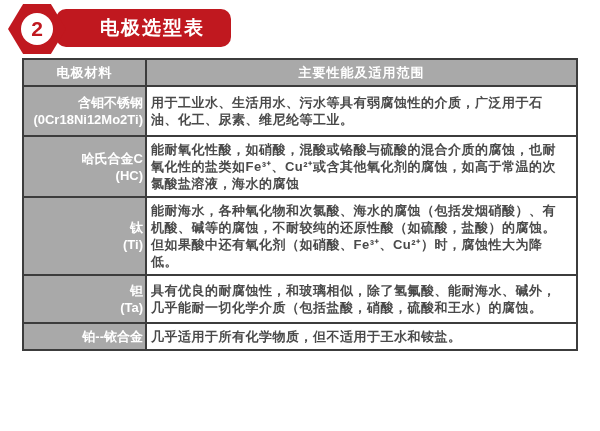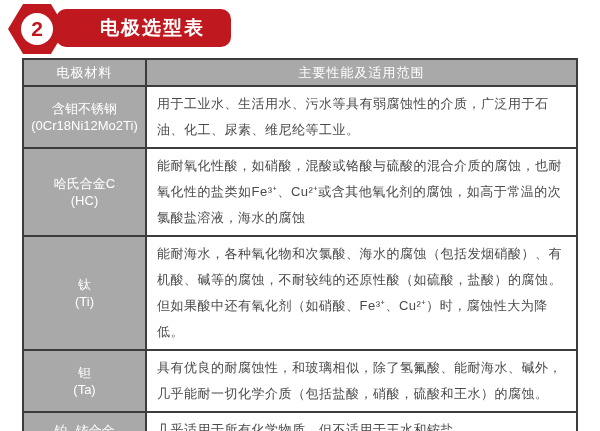--- a/index.html
+++ b/index.html
@@ -47,45 +47,45 @@
   
   table.sel{
     margin-left:22px;
     width:556px;
     border-collapse:collapse;
     table-layout:fixed;
   }
   table.sel th, table.sel td{
     border:2px solid var(--border);
     font-size:13px;
-    font-weight:normal;
+    font-weight:bold;
   }
   table.sel th{
     background:var(--gray);
     color:#ffffff;
     height:27px;
     text-align:center;
     letter-spacing:1px;
   }
   col.mat{width:123px;}
   td.material-cell{
     background:var(--gray);
     color:#ffffff;
-    text-align:center;
+    text-align:right;
     vertical-align:middle;
     white-space:pre-line;
     line-height:17px;
     padding:4px 2px;
   }
   td.desc-cell{
     background:#ffffff;
     color:var(--text-dark);
     vertical-align:middle;
-    line-height:26px;
-    padding:4px 8px 4px 10px;
+    line-height:17px;
+    padding:4px 8px 4px 4px;
     letter-spacing:0.5px;
   }
   tr.r1{height:50px;} tr.r2{height:44px;} tr.r3{height:60px;}
   tr.r4{height:72px;} tr.r5{height:48px;} tr.r6{height:24px;} tr.r7{height:24px;}
 </style>
 </head>
 <body>
 
 <div class="page">
 

